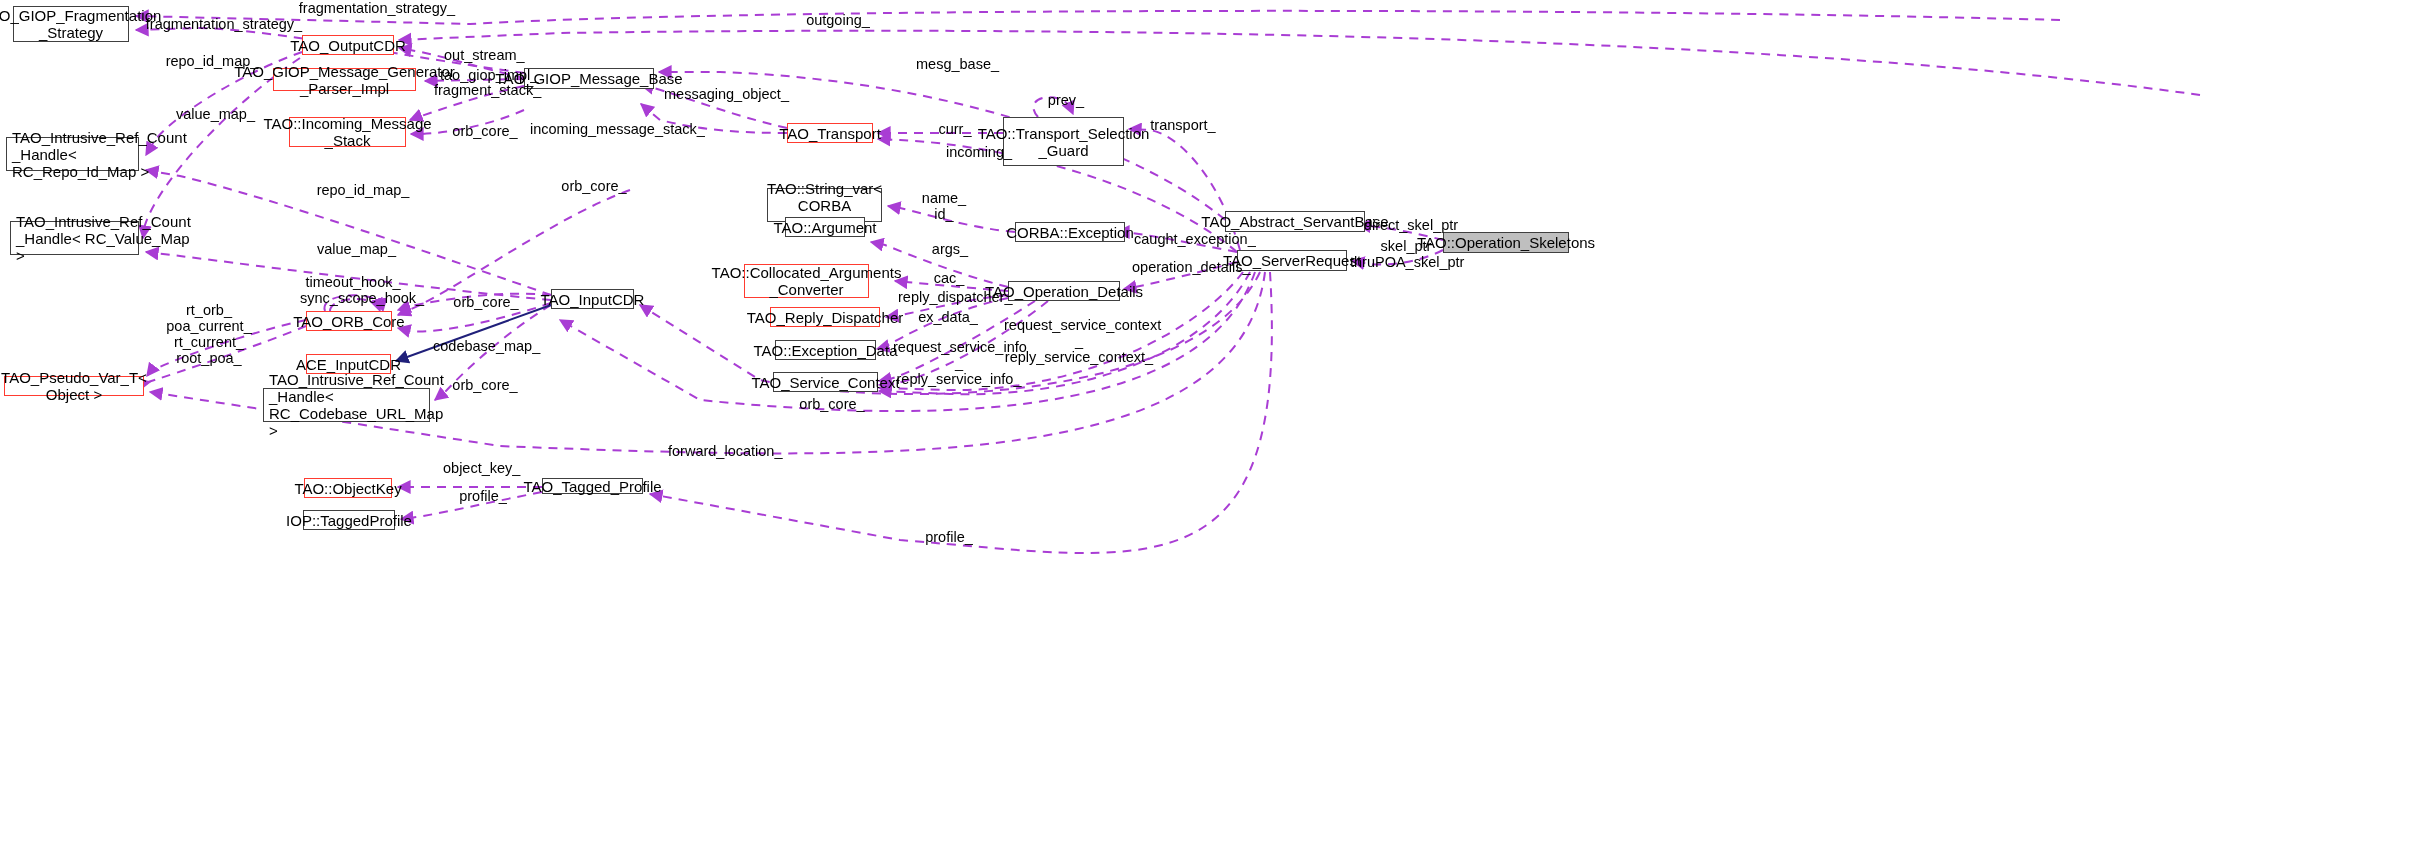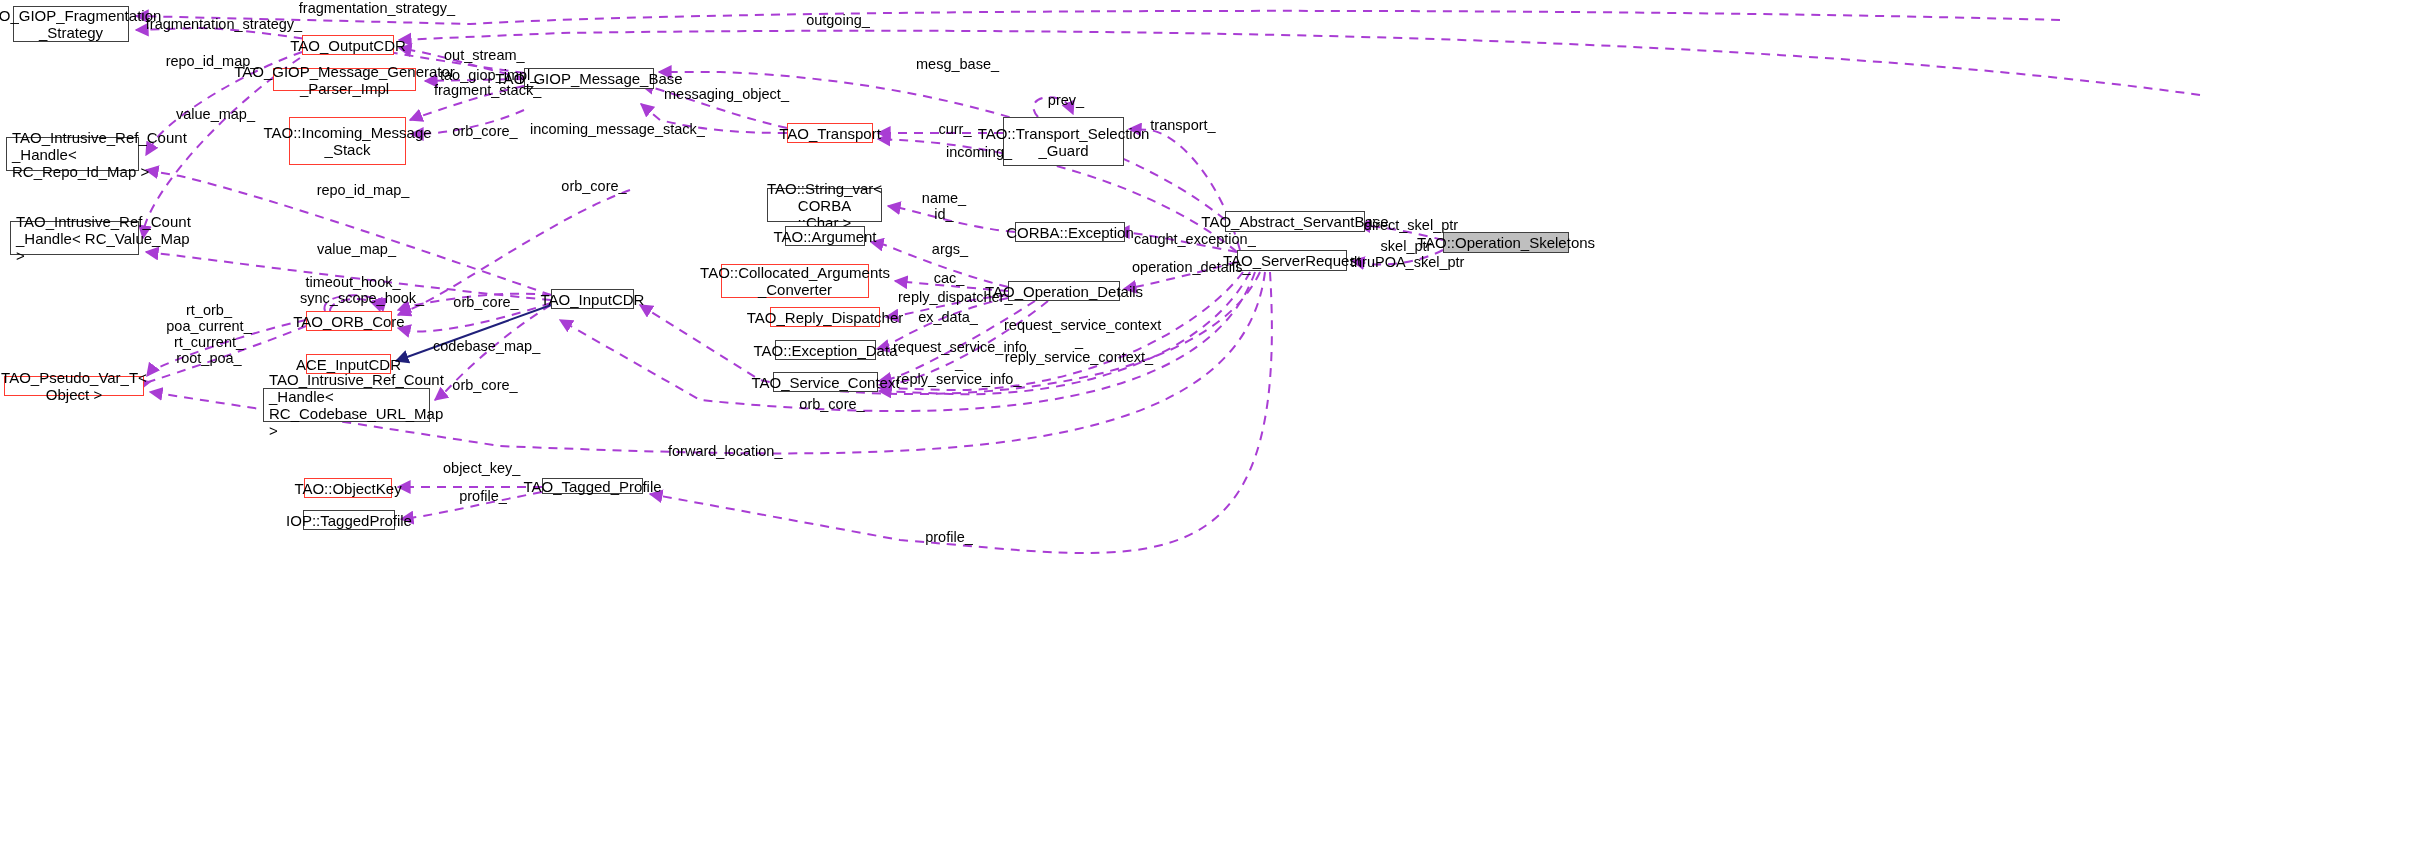--- a/index.html
+++ b/index.html
@@ -164,37 +164,37 @@
       <path d="M 551,305 L 396,361"></path>
     </g>
   </svg>
 
   <div class="node black" style="left:13px;top:6px;width:116px;height:36px"><span>TAO_GIOP_Fragmentation
 _Strategy</span></div>
   <div class="node red" style="left:302px;top:35px;width:92px;height:20px"><span>TAO_OutputCDR</span></div>
   <div class="node red" style="left:273px;top:68px;width:143px;height:23px"><span>TAO_GIOP_Message_Generator
 _Parser_Impl</span></div>
   <div class="node black" style="left:524px;top:68px;width:130px;height:21px"><span>TAO_GIOP_Message_Base</span></div>
-  <div class="node red" style="left:289px;top:117px;width:117px;height:48px"><span>TAO::Incoming_Message
+  <div class="node red" style="left:289px;top:117px;width:117px;height:30px"><span>TAO::Incoming_Message
 _Stack</span></div>
   <div class="node red" style="left:787px;top:123px;width:86px;height:20px"><span>TAO_Transport</span></div>
   <div class="node black" style="left:1003px;top:117px;width:121px;height:49px"><span>TAO::Transport_Selection
 _Guard</span></div>
   <div class="node black" style="left:6px;top:137px;width:133px;height:34px;justify-content:flex-start;text-align:left"><span>TAO_Intrusive_Ref_Count
 _Handle&lt; RC_Repo_Id_Map &gt;</span></div>
   <div class="node black" style="left:10px;top:221px;width:129px;height:34px;justify-content:flex-start;text-align:left"><span>TAO_Intrusive_Ref_Count
 _Handle&lt; RC_Value_Map &gt;</span></div>
   <div class="node black" style="left:767px;top:188px;width:115px;height:34px"><span>TAO::String_var&lt; CORBA
 ::Char &gt;</span></div>
   <div class="node black" style="left:1225px;top:211px;width:140px;height:21px"><span>TAO_Abstract_ServantBase</span></div>
   <div class="node gray" style="left:1443px;top:232px;width:126px;height:21px"><span>TAO::Operation_Skeletons</span></div>
   <div class="node black" style="left:1015px;top:222px;width:110px;height:20px"><span>CORBA::Exception</span></div>
-  <div class="node black" style="left:785px;top:226px;width:80px;height:20px"><span>TAO::Argument</span></div>
+  <div class="node black" style="left:785px;top:217px;width:80px;height:20px"><span>TAO::Argument</span></div>
   <div class="node black" style="left:1237px;top:250px;width:110px;height:21px"><span>TAO_ServerRequest</span></div>
-  <div class="node red" style="left:721px;top:264px;width:148px;height:34px"><span>TAO::Collocated_Arguments
+  <div class="node red" style="left:744px;top:264px;width:125px;height:34px"><span>TAO::Collocated_Arguments
 _Converter</span></div>
   <div class="node black" style="left:1008px;top:281px;width:112px;height:20px"><span>TAO_Operation_Details</span></div>
   <div class="node black" style="left:551px;top:289px;width:83px;height:20px"><span>TAO_InputCDR</span></div>
   <div class="node red" style="left:306px;top:311px;width:86px;height:20px"><span>TAO_ORB_Core</span></div>
   <div class="node red" style="left:770px;top:307px;width:110px;height:20px"><span>TAO_Reply_Dispatcher</span></div>
   <div class="node black" style="left:775px;top:340px;width:101px;height:20px"><span>TAO::Exception_Data</span></div>
   <div class="node red" style="left:306px;top:354px;width:85px;height:20px"><span>ACE_InputCDR</span></div>
   <div class="node black" style="left:773px;top:372px;width:105px;height:20px"><span>TAO_Service_Context</span></div>
   <div class="node red" style="left:4px;top:376px;width:140px;height:20px"><span>TAO_Pseudo_Var_T&lt; Object &gt;</span></div>
   <div class="node black" style="left:263px;top:388px;width:167px;height:34px;justify-content:flex-start;text-align:left"><span>TAO_Intrusive_Ref_Count

